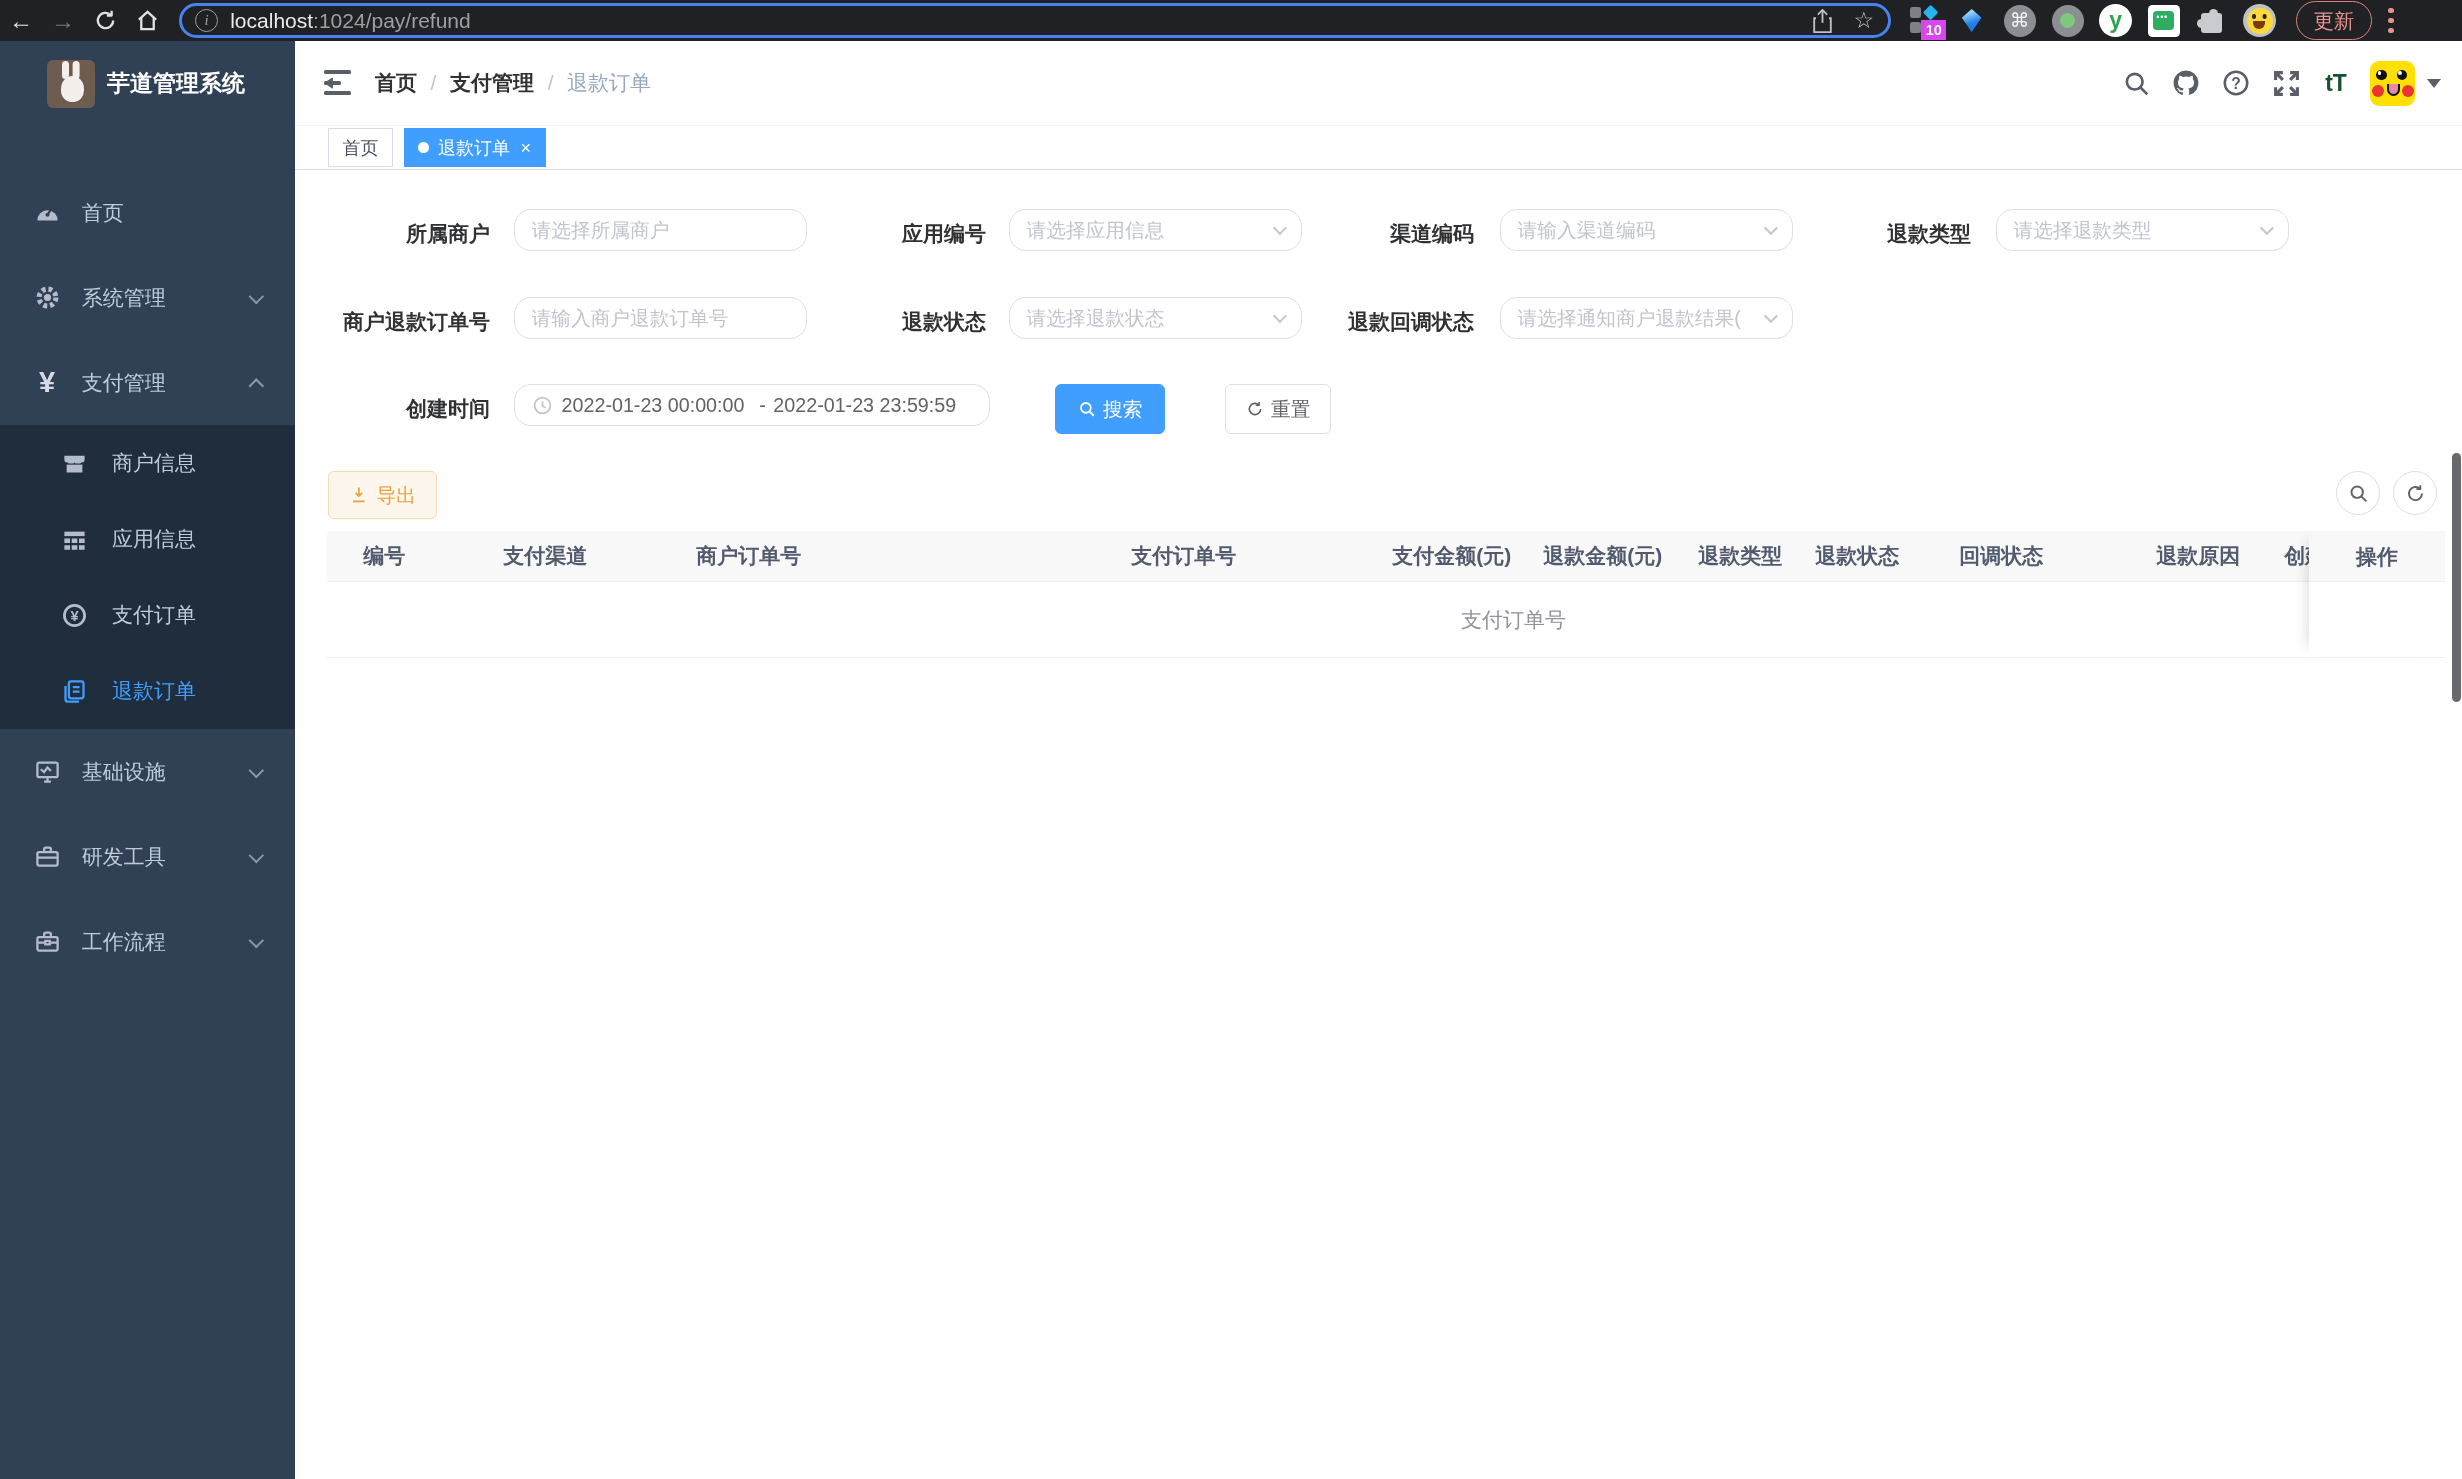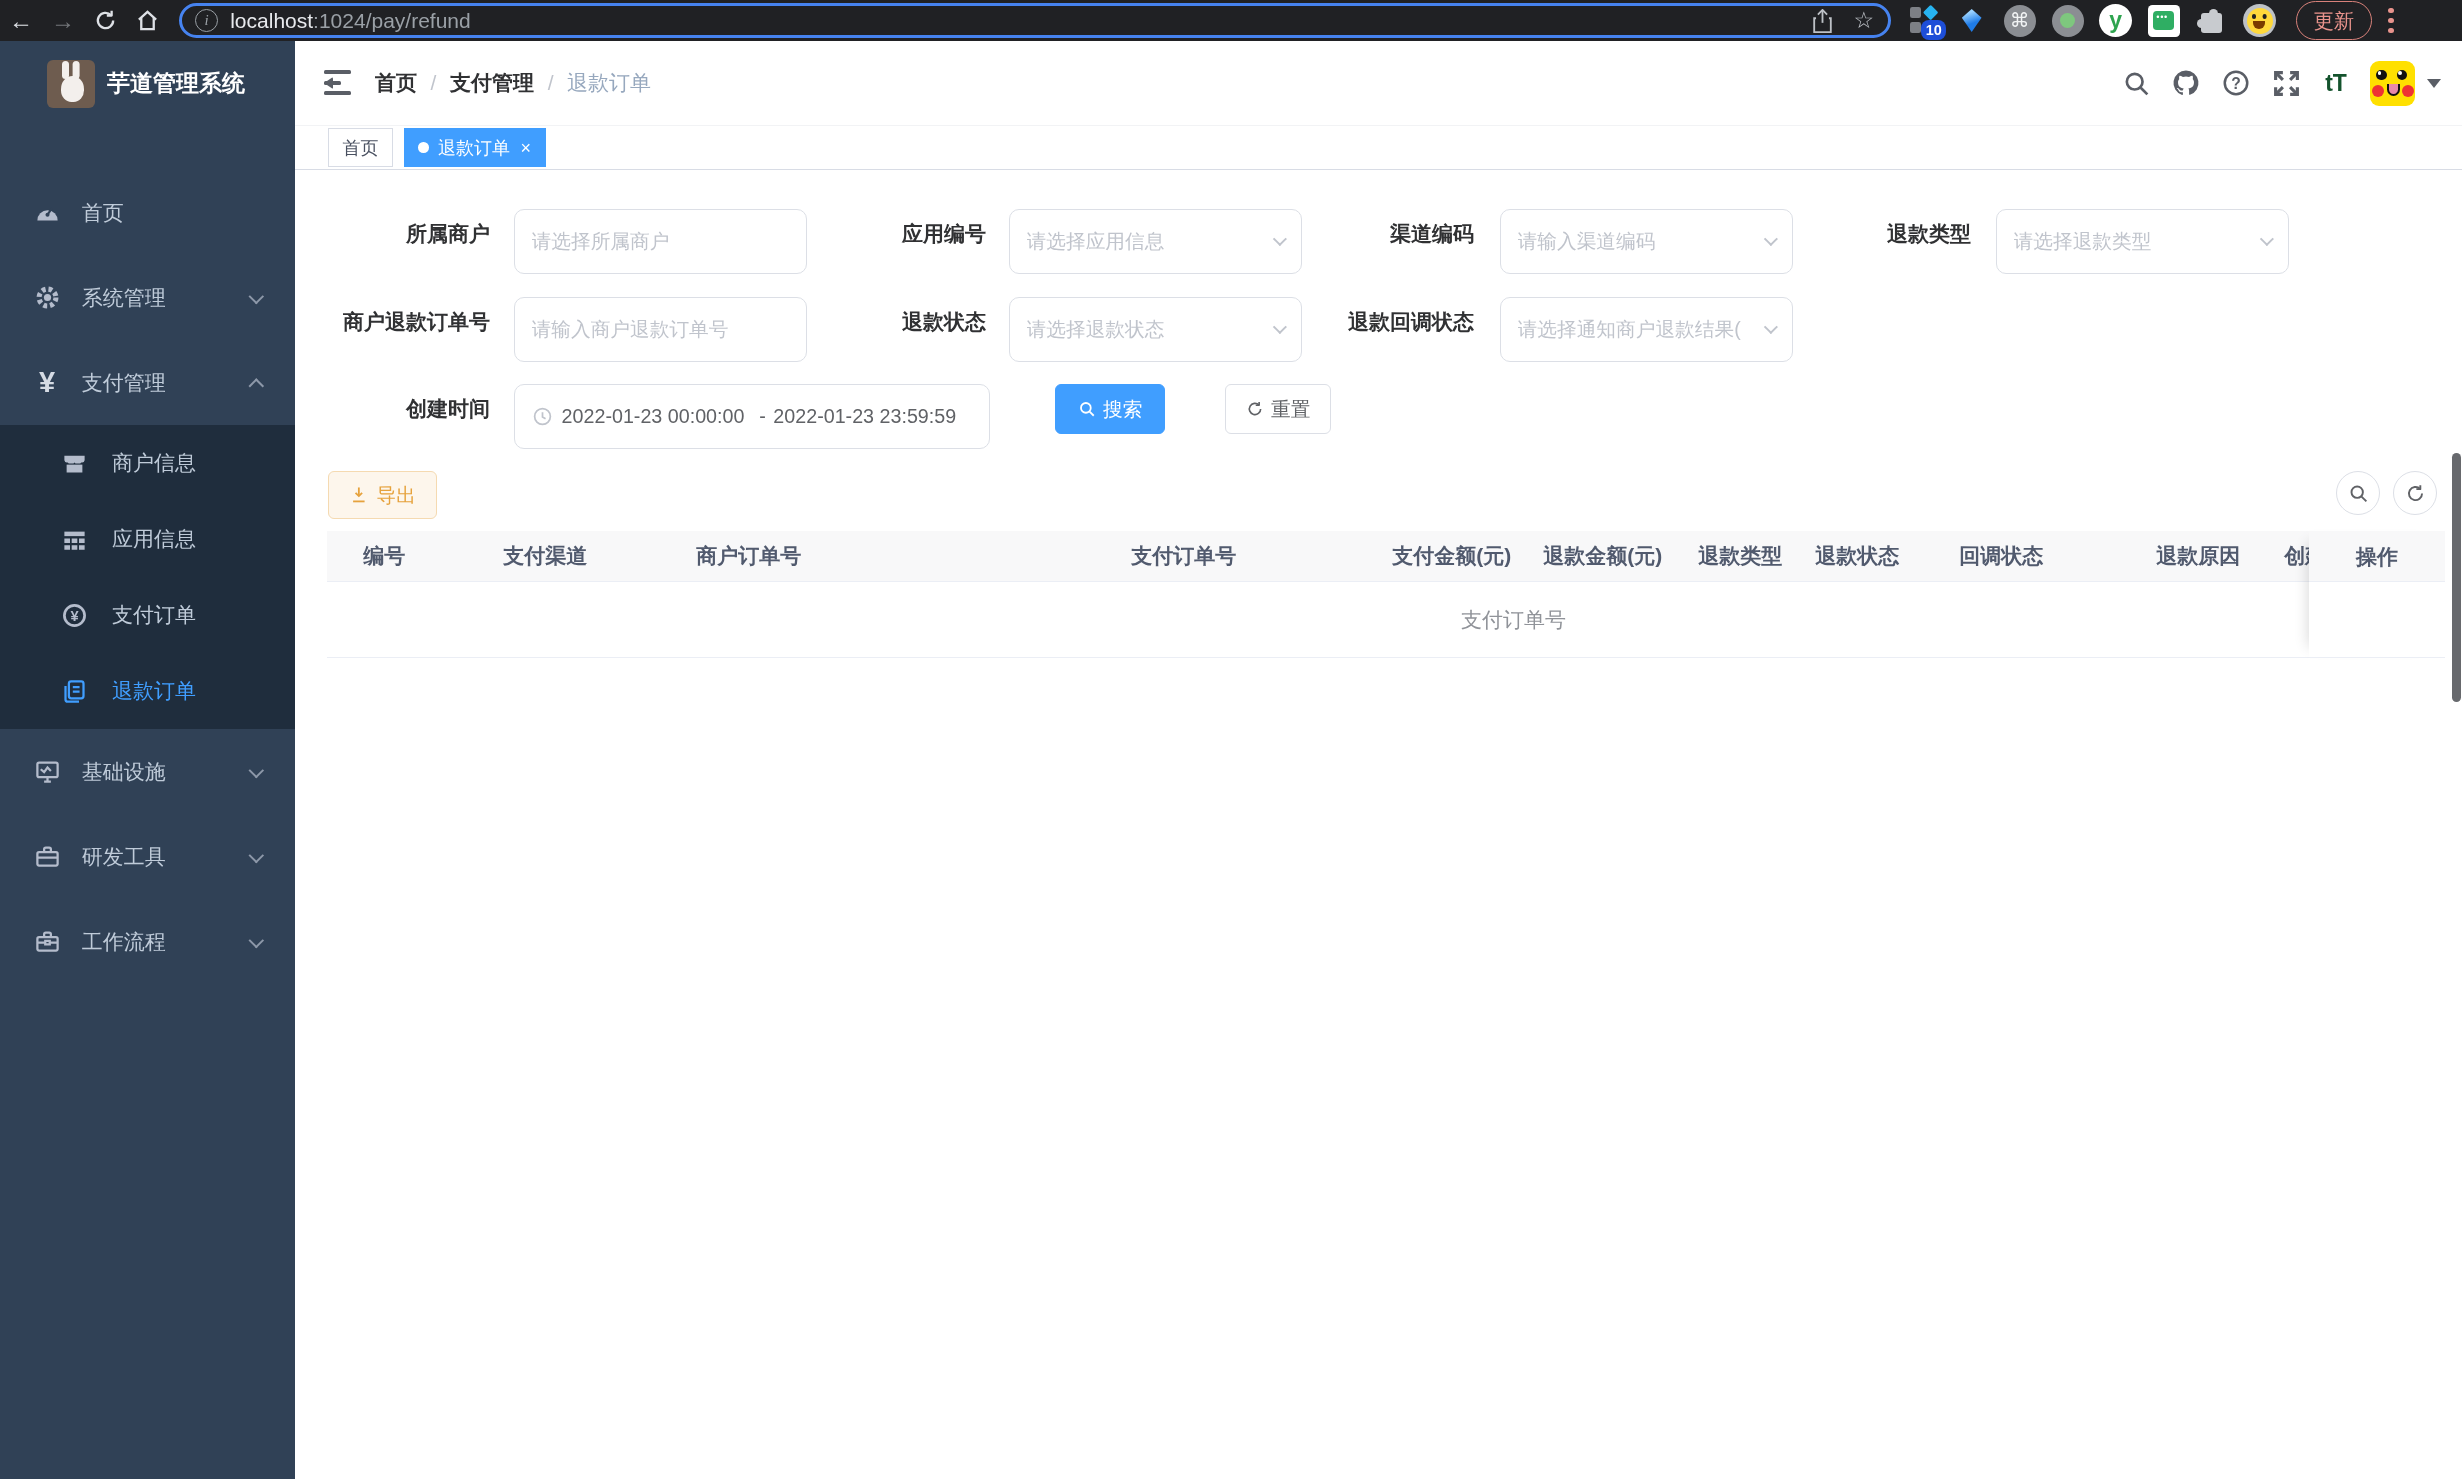--- a/index.html
+++ b/index.html
@@ -10,21 +10,21 @@
   .nav-btn { width:42px; height:41px; display:flex; align-items:center; justify-content:center; color:#dee1e6; font-size:24px; background:none; border:none; cursor:pointer; }
   .nav-btn.dim { color:#74777b; }
   .urlbar { height:35px; width:1712px; margin-left:10.6px; border:3px solid #4683f0; border-radius:18px; background:#202124; display:flex; align-items:center; padding:0 13.6px; }
   .info-badge { width:23px; height:23px; border-radius:50%; border:1.5px solid #9aa0a6; color:#9aa0a6; font-size:15px; font-style:italic; font-family:"Liberation Serif",serif; display:flex; align-items:center; justify-content:center; margin-right:12px; flex:none; }
   .url-text { font-size:21px; white-space:nowrap; flex:1; }
   .url-host { color:#e8eaed; }
   .url-rest { color:#9aa0a6; }
   .pill-ic { color:#bdc1c6; font-size:23px; margin-left:19.7px; flex:none; background:none; border:none; cursor:pointer; display:flex; align-items:center; }
   .ext-area { display:flex; align-items:center; gap:15px; margin-left:16.6px; }
   .ext { width:33px; height:33px; position:relative; display:flex; align-items:center; justify-content:center; cursor:pointer; }
-  .ext-badge { position:absolute; right:-6px; bottom:-3px; background:#1d4ed8; color:#fff; font-size:14.4px; font-weight:bold; border-radius:8px; padding:0.8px 4.5px; line-height:18px;text-align:right; }
+  .ext-badge { position:absolute; right:-6px; bottom:-3px; background:#d946ef; color:#fff; font-size:14.4px; font-weight:bold; border-radius:0; padding:0.8px 4.5px; line-height:18px;text-align:right; }
   .sq-grid { position:relative; width:27px; height:27px; }
   .sq-grid i { position:absolute; width:11.3px; height:11.3px; background:#7d8086; border-radius:2.3px; }
   .sq-grid i.s2 { top:15px; }
   .sq-grid i.dia { left:14.4px; top:0; background:#27b3f0; transform:rotate(45deg); border-radius:1.5px; }
   .gem { width:19.7px; height:23px; background:linear-gradient(160deg,#9ad2ff 20%,#1f7ce8 60%); clip-path:polygon(50% 0,100% 38%,50% 100%,0 38%); }
   .circ-ic { width:32px; height:32px; border-radius:50%; background:#8b8e93; color:#f1f3f4; display:flex; align-items:center; justify-content:center; font-size:19.7px; }
   .circ-ic .greendot { width:15px; height:15px; border-radius:50%; background:#7ec77e; }
   .ycirc { width:33px; height:33px; border-radius:50%; background:#fff; color:#2ea44f; font-weight:bold; font-size:23px; display:flex; align-items:center; justify-content:center; }
   .chat-ic { width:32px; height:32px; background:#fff; border-radius:4.5px; display:flex; align-items:center; justify-content:center; }
   .chat-ic i { width:21px; height:19.7px; background:#2fae63; border-radius:3.8px; position:relative; }
@@ -94,21 +94,21 @@
   .tagtab { height:39px; display:flex; align-items:center; padding:0 13.6px; border:1.5px solid #d8dce5; background:#fff; color:#495060; font-size:18px; cursor:pointer; white-space:nowrap; }
   .tagtab.active { background:#409eff; border-color:#409eff; color:#fff; }
   .tagtab .dot { width:10.6px; height:10.6px; border-radius:50%; background:#fff; margin-right:9px; }
   .tagtab .close { margin-left:10.6px; font-size:18px; line-height:1; }
 
   
   .content { flex:1; position:relative; background:#fff; }
   .frow { position:absolute; height:50px; width:100%; }
   .r1 { top:39px; } .r2 { top:127px; } .r3 { top:214px; }
   .f-label { position:absolute; top:0; height:50px; line-height:50px; text-align:right; font-size:21px; font-weight:bold; color:#303133; white-space:nowrap; }
-  .f-ctl { position:absolute; top:0; height:65px; border:1.5px solid #dcdfe6; border-radius:10px; background:#fff; display:flex; align-items:center; padding:0 16.6px; font-size:19.7px; color:#606266; overflow:hidden; }
+  .f-ctl { position:absolute; top:0; height:42px; border:1.5px solid #dcdfe6; border-radius:17px; background:#fff; display:flex; align-items:center; padding:0 16.6px; font-size:19.7px; color:#606266; overflow:hidden; }
   .f-ctl input { border:none; outline:none; width:100%; font-size:19.7px; color:#606266; font-family:inherit; background:transparent; }
   .f-ctl input::placeholder { color:#c0c4cc; }
   .ph { color:#c0c4cc; white-space:nowrap; overflow:hidden; flex:1; }
   .sel-chev { width:9.8px; height:9.8px; border-right:2.3px solid #c0c4cc; border-bottom:2.3px solid #c0c4cc; transform:rotate(45deg); margin-top:-4.5px; flex:none; margin-left:6px; }
   .date-val { white-space:nowrap; overflow:hidden; width:190px; flex:none; color:#606266; }
   .date-sep { flex:none; margin:0 7.6px; color:#606266; }
   .btn { height:50px; border-radius:6px; font-size:19.7px; display:flex; align-items:center; justify-content:center; gap:7.6px; cursor:pointer; border:1.5px solid transparent; position:absolute; top:0; font-family:inherit; }
   .btn-primary { background:#409eff; color:#fff; border-color:#409eff; }
   .btn-plain { background:#fff; color:#606266; border-color:#dcdfe6; }
   .btn-warn { position:absolute; top:301px; left:33px; width:109px; height:48px; background:#fdf6ec; color:#e6a23c; border:1.5px solid #f5dab1; border-radius:6px; font-size:19.7px; display:flex; align-items:center; justify-content:center; gap:7.6px; cursor:pointer; font-family:inherit; }

